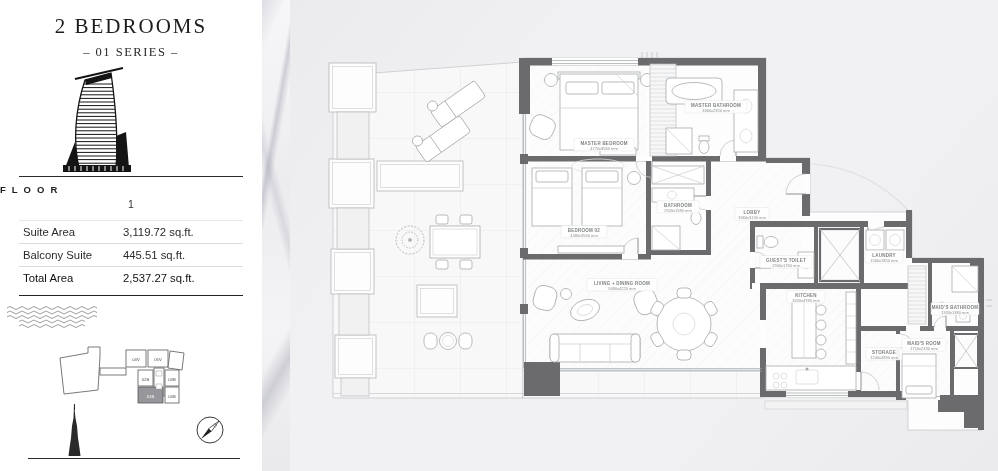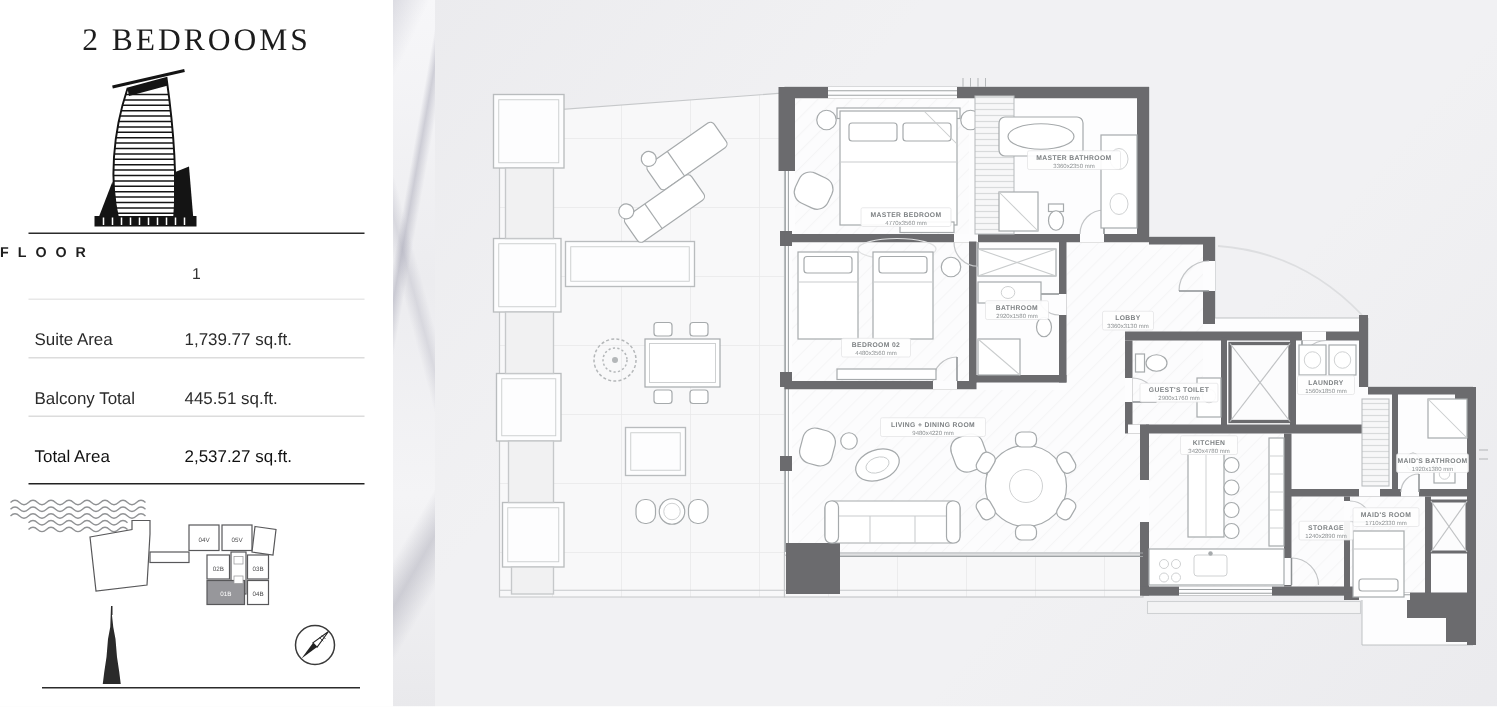--- a/index.html
+++ b/index.html
@@ -11,21 +11,21 @@
          font-size:21px;letter-spacing:2px;color:#1c1c1c;font-weight:400;}
   .series{margin-top:6px;text-align:center;font-family:"Liberation Serif",serif;
           font-size:12.5px;letter-spacing:1.5px;color:#2a2a2a;}
   .bld-wrap{width:224px;margin:4px auto 0 auto;border-bottom:1.2px solid #2b2b2b;
             text-align:center;padding-bottom:0;}
   .floor-lbl{margin-top:7px;font-size:9.5px;font-weight:bold;
              letter-spacing:6px;color:#1e1e1e;}
   .floor-num{margin-top:3px;text-align:center;font-size:10.5px;color:#333;}
   .area-table{width:224px;margin:10px auto 0 auto;border-top:1px solid #e8e8e8;}
   .arow{display:grid;grid-template-columns:100px 1fr;padding:5px 4px;font-size:11.3px;
-        border-bottom:1px solid #dcdcdc;color:#2b2b2b;margin-top:16px;}
+        border-bottom:1px solid #dcdcdc;color:#2b2b2b;}
   .arow:last-child{border-bottom:none;}
   .arow.total{font-weight:normal;color:#111;}
   .heavy-line{width:224px;margin:6px auto 0 auto;border-top:1.6px solid #222;}
   .waves-wrap{text-align:center;margin-top:9px;}
   .keyplan-wrap{position:absolute;left:58px;top:344px;}
   .spire-wrap{position:absolute;left:64px;top:404px;}
   .ground2{position:absolute;left:28px;top:458px;width:212px;border-top:1px solid #2b2b2b;}
   .compass-wrap{position:absolute;left:194px;top:414px;}
   
   #marble-divider{position:absolute;left:262px;top:0;width:28px;height:471px;
@@ -55,20 +55,21 @@
   .arc{stroke:#c3c5c7;stroke-width:.8;fill:none;}
   .leaf{stroke:#8d9193;stroke-width:1;}
 </style>
 </head>
 <body>
 
 <div id="app">
 
   <div id="left-panel">
     <div class="title">2 BEDROOMS</div>
+    <div class="series">– 01 SERIES –</div>
 
     <div class="bld-wrap">
       <svg width="150" height="112" viewBox="0 0 150 112">
         <defs>
           <clipPath id="bclip">
               <path d="M60,104 C54,78 56,46 66,16 L92,9 C97,44 99,78 97,104 Z"></path>
             </clipPath>
         </defs>
         <path d="M60,104 C54,78 56,46 66,16 L92,9 C97,44 99,78 97,104 Z" fill="#ffffff" stroke="#141414" stroke-width="1.3"></path>
         <g clip-path="url(#bclip)" stroke="#141414" stroke-width="1">
@@ -115,24 +116,24 @@
         </g>
       </svg>
     </div>
 
     <div class="floor-lbl">FLOOR</div>
     <div class="floor-num">1</div>
 
     <div class="area-table">
       <div class="arow">
         <span>Suite Area</span>
-        <span>1,739.77 sq.ft.</span>
+        <span>3,119.72 sq.ft.</span>
       </div>
       <div class="arow">
-        <span>Balcony Total</span>
+        <span>Balcony Suite</span>
         <span>445.51 sq.ft.</span>
       </div>
       <div class="arow total">
         <span>Total Area</span>
         <span>2,537.27 sq.ft.</span>
       </div>
     </div>
     <div class="heavy-line"></div>
 
     <div class="waves-wrap">

